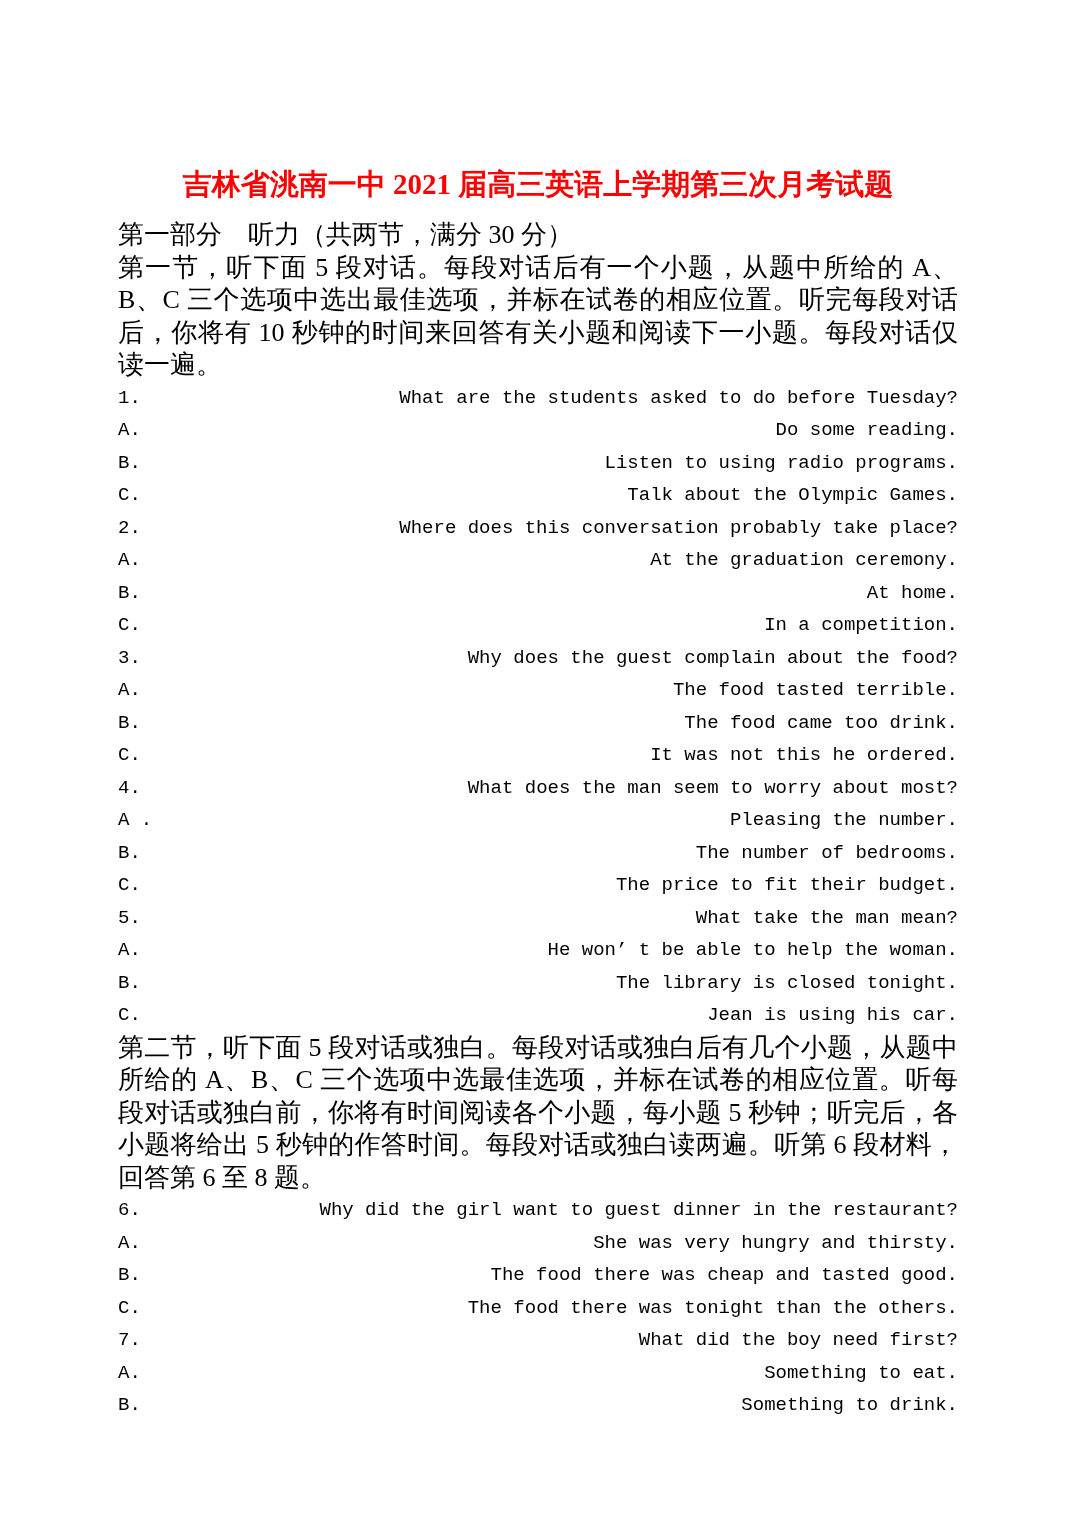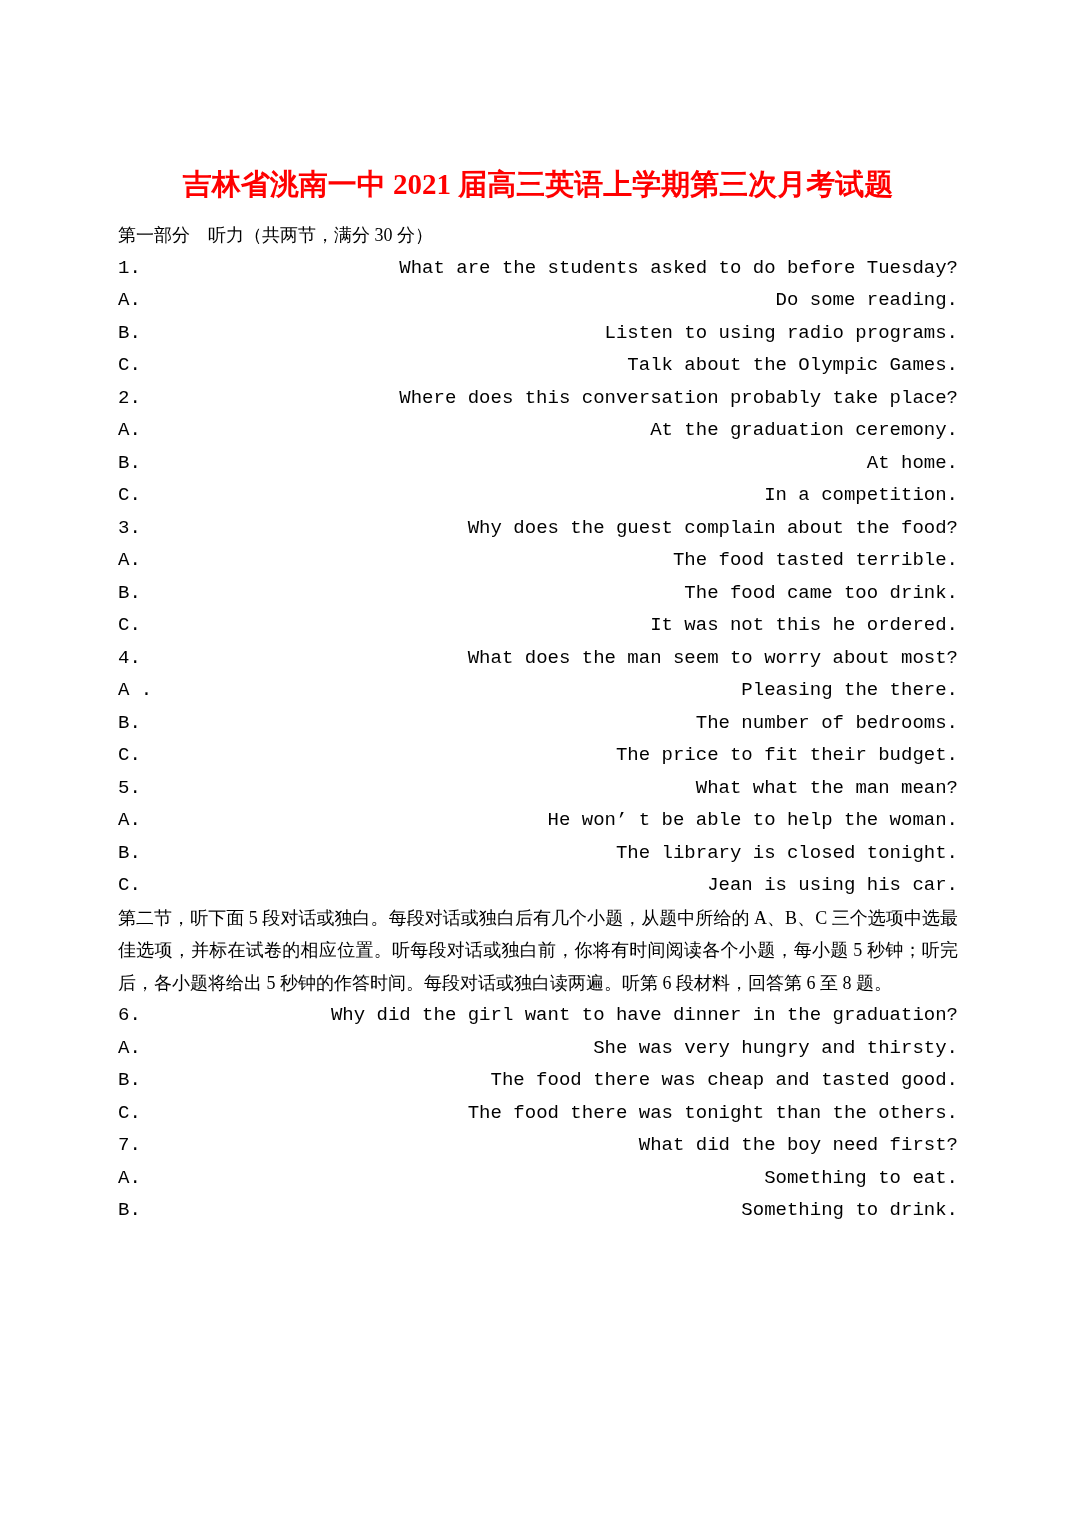--- a/index.html
+++ b/index.html
@@ -23,21 +23,21 @@
     font-size: 29px;
     font-weight: bold;
     color: #ff0000;
     text-align: center;
     line-height: 44px;
     margin-bottom: 13px;
     font-family: "Liberation Serif", "DejaVu Serif", serif;
     white-space: nowrap;
   }
   .cn {
-    font-size: 18px;
+    font-size: 26px;
     line-height: 32.5px;
     text-align: justify;
     font-family: "Liberation Serif", "DejaVu Serif", serif;
   }
   .en {
     display: flex;
     font-family: "Liberation Mono", "DejaVu Sans Mono", monospace;
     font-size: 19px;
     line-height: 32.5px;
     color: #000000;
@@ -48,20 +48,21 @@
 </head>
 <body>
 
 <div class="page">
   <div class="content">
 
     <div class="doc-title">吉林省洮南一中 2021 届高三英语上学期第三次月考试题</div>
 
     <div class="cn">第一部分　听力（共两节，满分 30 分）</div>
 
+    <p class="cn">第一节，听下面 5 段对话。每段对话后有一个小题，从题中所给的 A、B、C 三个选项中选出最佳选项，并标在试卷的相应位置。听完每段对话后，你将有 10 秒钟的时间来回答有关小题和阅读下一小题。每段对话仅读一遍。</p>
 
     <div class="en">
       <span class="ql">1.</span>
       <span class="qt">What are the students asked to do before Tuesday?</span>
     </div>
     <div class="en">
       <span class="ql">A.</span>
       <span class="qt">Do some reading.</span>
     </div>
     <div class="en">
@@ -106,53 +107,53 @@
       <span class="ql">C.</span>
       <span class="qt">It was not this he ordered.</span>
     </div>
 
     <div class="en">
       <span class="ql">4.</span>
       <span class="qt">What does the man seem to worry about most?</span>
     </div>
     <div class="en">
       <span class="ql">A .</span>
-      <span class="qt">Pleasing the there.</span>
+      <span class="qt">Pleasing the number.</span>
     </div>
     <div class="en">
       <span class="ql">B.</span>
       <span class="qt">The number of bedrooms.</span>
     </div>
     <div class="en">
       <span class="ql">C.</span>
       <span class="qt">The price to fit their budget.</span>
     </div>
 
     <div class="en">
       <span class="ql">5.</span>
-      <span class="qt">What what the man mean?</span>
+      <span class="qt">What take the man mean?</span>
     </div>
     <div class="en">
       <span class="ql">A.</span>
       <span class="qt">He won’ t be able to help the woman.</span>
     </div>
     <div class="en">
       <span class="ql">B.</span>
       <span class="qt">The library is closed tonight.</span>
     </div>
     <div class="en">
       <span class="ql">C.</span>
       <span class="qt">Jean is using his car.</span>
     </div>
 
     <p class="cn">第二节，听下面 5 段对话或独白。每段对话或独白后有几个小题，从题中所给的 A、B、C 三个选项中选最佳选项，并标在试卷的相应位置。听每段对话或独白前，你将有时间阅读各个小题，每小题 5 秒钟；听完后，各小题将给出 5 秒钟的作答时间。每段对话或独白读两遍。听第 6 段材料，回答第 6 至 8 题。</p>
 
     <div class="en">
       <span class="ql">6.</span>
-      <span class="qt">Why did the girl want to have dinner in the graduation?</span>
+      <span class="qt">Why did the girl want to guest dinner in the restaurant?</span>
     </div>
     <div class="en">
       <span class="ql">A.</span>
       <span class="qt">She was very hungry and thirsty.</span>
     </div>
     <div class="en">
       <span class="ql">B.</span>
       <span class="qt">The food there was cheap and tasted good.</span>
     </div>
     <div class="en">

